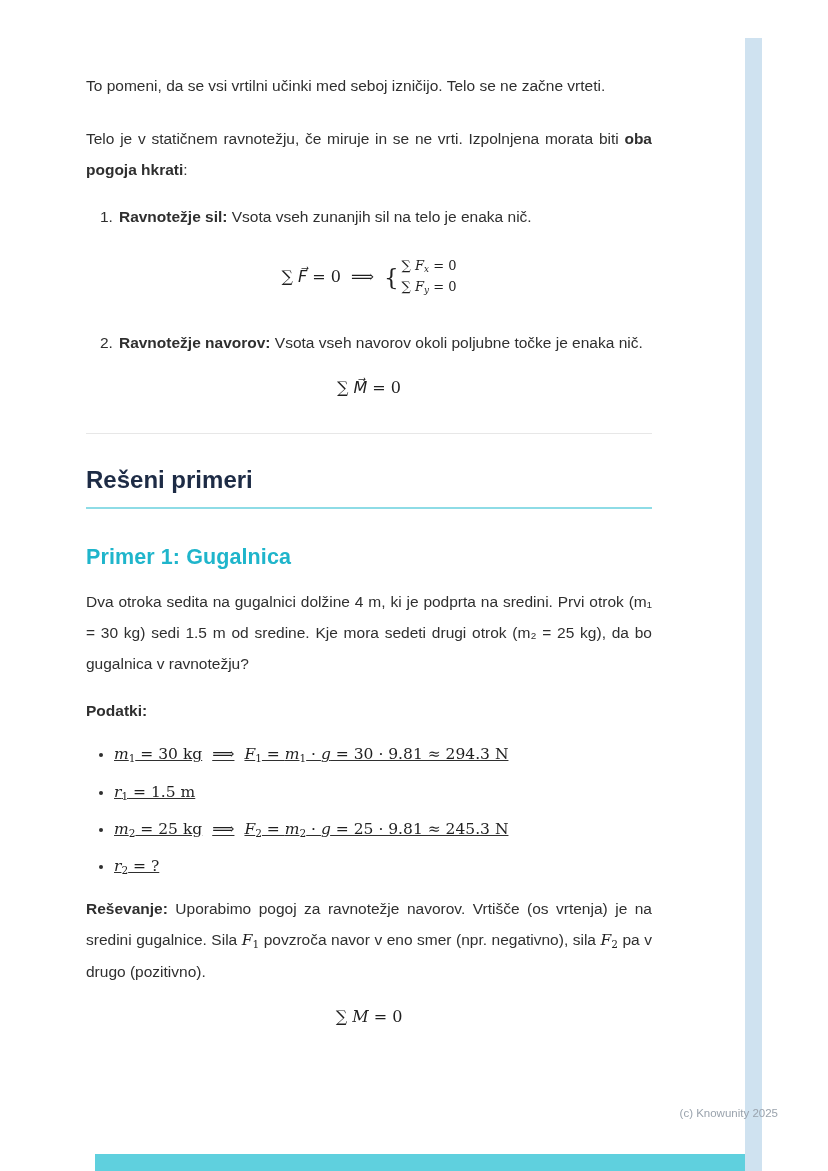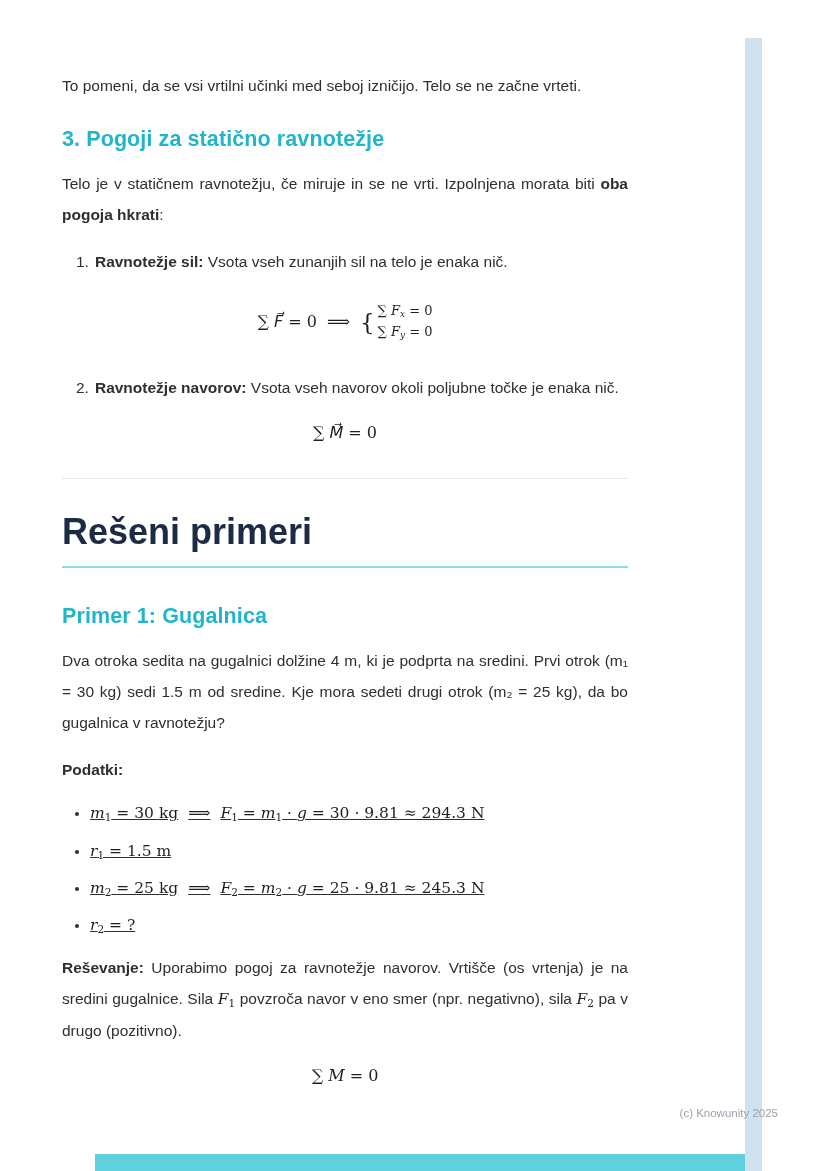--- a/index.html
+++ b/index.html
@@ -3,21 +3,21 @@
 <meta charset="utf-8">
 <style>
   * { box-sizing: border-box; }
   html, body { margin: 0; padding: 0; }
   body {
     width: 828px; height: 1171px; position: relative; overflow: hidden;
     background: #ffffff;
     font-family: "Liberation Sans", "DejaVu Sans", sans-serif;
     color: #2f2f2f;
   }
-  .content { position: absolute; left: 62px; top: 70px; width: 566px; }
+  .content { position: absolute; left: 86px; top: 70px; width: 566px; }
 
   .para { font-size: 15.5px; line-height: 2.0; text-align: justify; margin: 0; }
   .intro-para { margin: 0 0 22px; }
 
   .sec-heading {
     font-size: 21.5px; font-weight: 700; color: #1fb5cb;
     margin: 26px 0 16px; letter-spacing: 0.1px;
   }
   .lead-para { margin: 0 0 16px; }
 
@@ -34,21 +34,21 @@
   .brace { font-size: 23px; font-weight: 400; margin-right: 3px; }
 
   .p-r  { font-style: normal; }
   .p-i  { font-style: italic; }
   .p-sb  { font-size: 0.68em; vertical-align: -0.28em; font-style: normal; }
   .p-sbi { font-size: 0.68em; vertical-align: -0.28em; font-style: italic; }
   .p-imp { font-style: normal; margin: 0 10px; }
 
   .divider { border: 0; border-top: 1px solid #e7e7e7; margin: 36px 0 0; }
 
-  .page-title { font-size: 36px; font-weight: 700; color: #1d2b45; margin: 32px 0 0; }
+  .page-title { font-size: 24px; font-weight: 700; color: #1d2b45; margin: 32px 0 0; }
   .title-underline { height: 2px; width: 100%; background: #8edce6; margin: 13px 0 0; }
 
   .example-heading { margin: 36px 0 16px; }
 
   .bold-label-para { font-weight: 700; font-size: 15.5px; margin: 16px 0 0; line-height: 2.0; }
 
   ul.data-list { margin: 16px 0 14px; padding-left: 28px; list-style: disc; text-decoration: underline; }
   ul.data-list li {
     font-family: "DejaVu Serif", "DejaVu Sans", serif;
     font-size: 15.5px; line-height: 1.55; margin-bottom: 13px; color: #1f1f1f;
@@ -65,21 +65,20 @@
 <body>
 
 <div class="side-stripe"></div>
 <div class="bottom-bar"></div>
 <div class="footer-credit">(c) Knowunity 2025</div>
 
 <div class="content">
 
   <p class="para intro-para">To pomeni, da se vsi vrtilni učinki med seboj izničijo. Telo se ne začne vrteti.</p>
 
-  <h2 class="sec-heading">3. Pogoji za statično ravnotežje</h2>
 
   <p class="para lead-para"><span>Telo je v statičnem ravnotežju, če miruje in se ne vrti. Izpolnjena morata biti</span>
     <strong>oba pogoja hkrati</strong><span>:</span></p>
 
   <div class="num-item">
     <span class="num">1.</span>
     <span><strong>Ravnotežje sil:</strong><span> Vsota vseh zunanjih sil na telo je enaka nič.</span></span>
   </div>
 
   <div class="formula-block">

